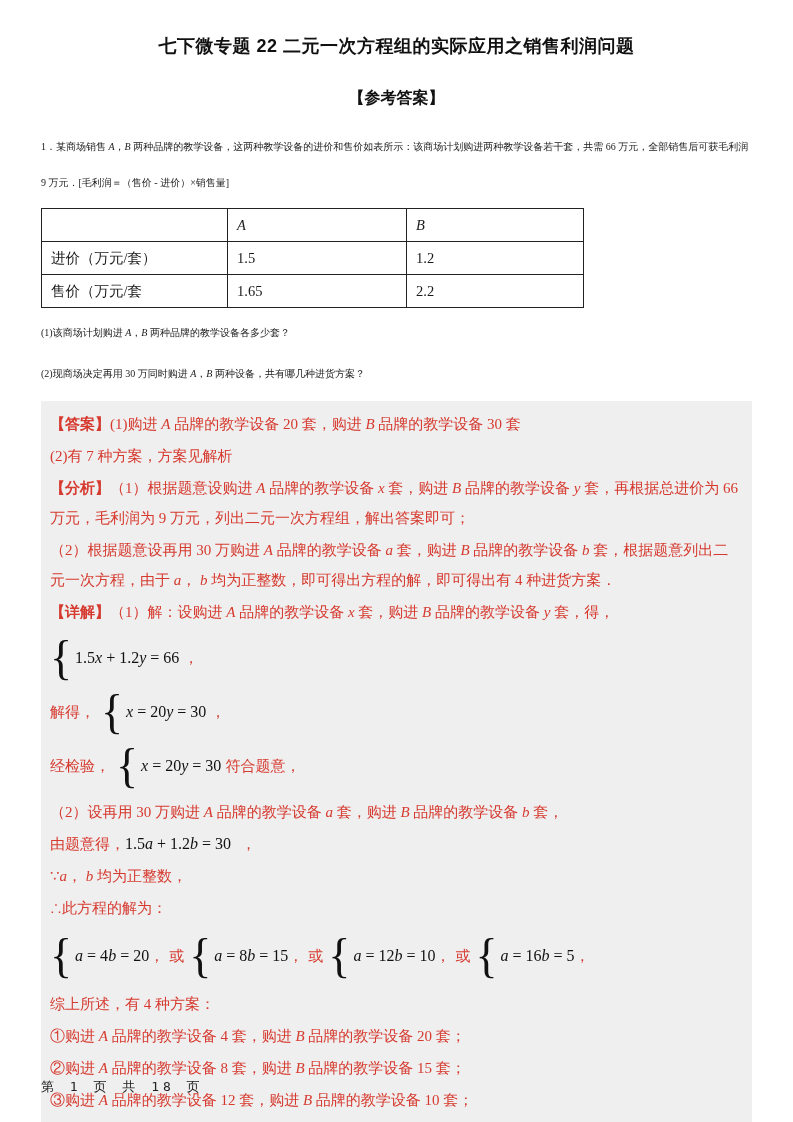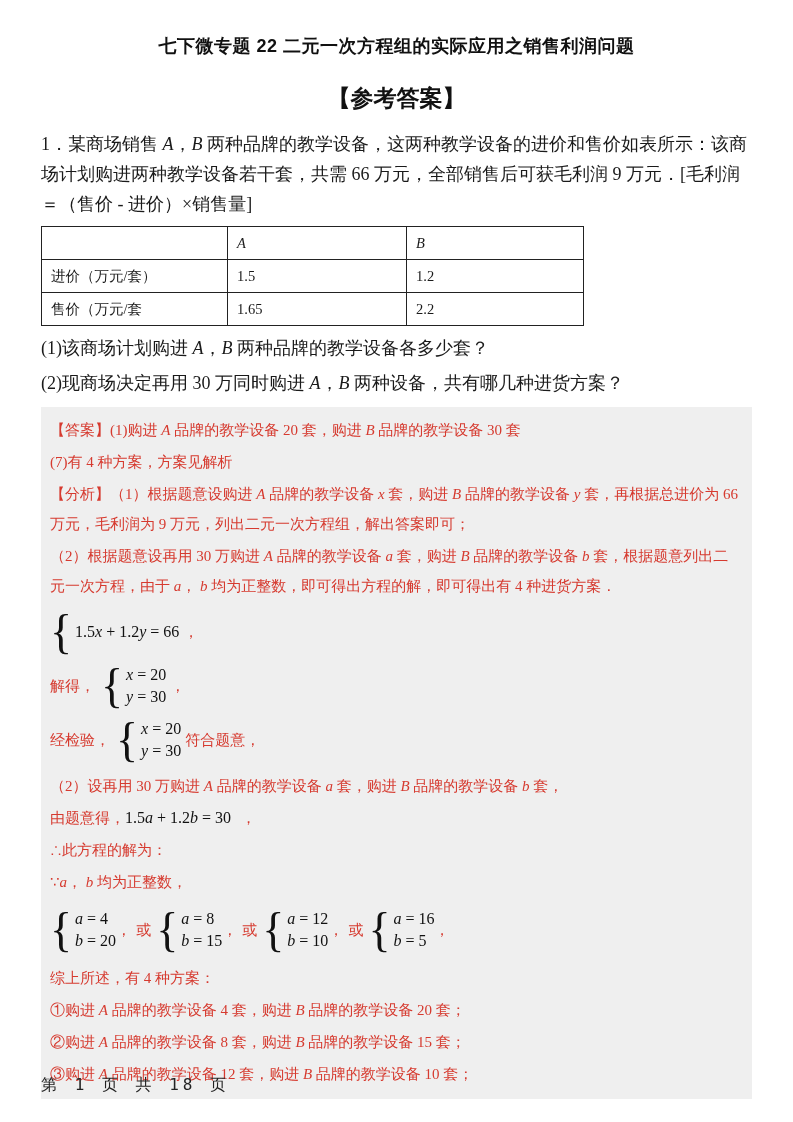--- a/index.html
+++ b/index.html
@@ -12,62 +12,62 @@
   body{
     width:793px;height:1122px;margin:0 auto;overflow:hidden;position:relative;
     font-family:"Liberation Serif","DejaVu Serif",serif;color:var(--ink);
   }
   .page{padding:30px 41px 0 41px;}
   .doc-title{
     font-size:18px;font-weight:700;text-align:center;line-height:32px;color:#111;
     font-family:"Liberation Sans","DejaVu Sans",sans-serif;letter-spacing:0.5px;
   }
   .doc-subtitle{
-    font-size:23px;font-weight:700;text-align:center;line-height:32px;color:#111;
+    font-size:16px;font-weight:700;text-align:center;line-height:32px;color:#111;
     margin-top:20px;font-family:"Liberation Sans","DejaVu Sans",sans-serif;
   }
-  p.body-line{font-size:18px;line-height:30px;color:var(--ink);}
+  p.body-line{font-size:10px;line-height:36px;color:var(--ink);}
   .intro{margin-top:15px;}
   table.price{
     border-collapse:collapse;margin-top:7px;width:542px;table-layout:fixed;
   }
   table.price td{
     border:1px solid #222;height:33px;font-size:14.5px;padding:0 0 0 9px;
     vertical-align:middle;color:var(--ink);
   }
   table.price col.c1{width:186px;}
   table.price col.c2{width:179px;}
   table.price col.c3{width:177px;}
   .q{margin-top:5px;}
   .q1{margin-top:7px;}
   .answer-block{
     background:var(--answer-bg);margin-top:9px;padding:6px 12px 8px 9px;color:var(--accent-red);
   }
   .answer-block p{font-size:15px;line-height:30px;margin:2px 0;color:var(--accent-red);}
-  .label{font-weight:400;}
+  .label{font-weight:700;}
   i{font-family:"Liberation Serif","DejaVu Serif",serif;font-style:italic;}
   .eqrow{display:flex;align-items:center;margin:8px 0;color:var(--accent-red);font-size:15px;}
   .eqsys{display:inline-flex;align-items:center;color:#111;}
   .brace{
     font-size:46px;font-weight:200;line-height:1;color:#111;margin-right:3px;
     transform:scaleY(1.05);font-family:"Liberation Serif",serif;
   }
-  .stack{display:flex;flex-direction:column;}
+  .stack{display:flex;}
   .stack.centered{align-items:center;}
   .stack .line{
     font-size:16px;line-height:22px;color:#111;
     font-family:"Liberation Serif","DejaVu Serif",serif;
   }
   .pref{margin-right:6px;}
   .suff{margin-left:4px;}
   .inline-math{color:#111;font-size:16px;font-family:"Liberation Serif",serif;margin-right:10px;}
   .solutions-row{display:flex;align-items:center;flex-wrap:nowrap;margin:10px 0;color:var(--accent-red);font-size:15px;}
   .solutions-row .sep{margin:0 5px;}
   .page-footer{
-    position:absolute;left:41px;bottom:26px;font-size:16px;color:#222;
+    position:absolute;left:41px;bottom:26px;font-size:13px;color:#222;
     letter-spacing:4px;font-family:"DejaVu Sans Mono","Liberation Mono",monospace;
   }
 </style>
 </head>
 <body>
 
 <div class="page">
 
   <h1 class="doc-title">七下微专题 22 二元一次方程组的实际应用之销售利润问题</h1>
   <h2 class="doc-subtitle">【参考答案】</h2>
@@ -98,25 +98,26 @@
     </tr>
   </tbody>
     </table>
 
   <p class="body-line q q1">(1)该商场计划购进 <i>A</i>，<i>B</i> 两种品牌的教学设备各多少套？</p>
   <p class="body-line q">(2)现商场决定再用 30 万同时购进 <i>A</i>，<i>B</i> 两种设备，共有哪几种进货方案？</p>
 
   <div class="answer-block">
 
     <p><span class="label">【答案】</span><span>(1)购进 <i>A</i> 品牌的教学设备 20 套，购进 <i>B</i> 品牌的教学设备 30 套</span></p>
-    <p>(7)有 4 种方案，方案见解析</p>
+    <p>(2)有 7 种方案，方案见解析</p>
 
     <p><span class="label">【分析】</span><span>（1）根据题意设购进 <i>A</i> 品牌的教学设备 <i>x</i> 套，购进 <i>B</i> 品牌的教学设备 <i>y</i> 套，再根据总进价为 66 万元，毛利润为 9 万元，列出二元一次方程组，解出答案即可；</span></p>
     <p>（2）根据题意设再用 30 万购进 <i>A</i> 品牌的教学设备 <i>a</i> 套，购进 <i>B</i> 品牌的教学设备 <i>b</i> 套，根据题意列出二元一次方程，由于 <i>a</i>， <i>b</i> 均为正整数，即可得出方程的解，即可得出有 4 种进货方案．</p>
 
+    <p><span class="label">【详解】</span><span>（1）解：设购进 <i>A</i> 品牌的教学设备 <i>x</i> 套，购进 <i>B</i> 品牌的教学设备 <i>y</i> 套，得，</span></p>
 
     <div class="eqrow">
       <span class="eqsys">
         <span class="brace">{</span>
         <span class="stack centered">
           <span class="line">1.5<i>x</i> + 1.2<i>y</i> = 66</span>
         </span>
       </span>
       <span class="suff">，</span>
     </div>
@@ -142,22 +143,22 @@
           <span class="line"><i>y</i> = 30</span>
         </span>
       </span>
       <span class="suff">符合题意，</span>
     </div>
 
     <p>（2）设再用 30 万购进 <i>A</i> 品牌的教学设备 <i>a</i> 套，购进 <i>B</i> 品牌的教学设备 <i>b</i> 套，</p>
 
     <p><span>由题意得，</span><span class="inline-math">1.5<i>a</i> + 1.2<i>b</i> = 30</span><span>，</span></p>
 
+    <p>∵<i>a</i>， <i>b</i> 均为正整数，</p>
     <p>∴此方程的解为：</p>
-    <p>∵<i>a</i>， <i>b</i> 均为正整数，</p>
 
     <div class="solutions-row">
       <span class="eqsys">
         <span class="brace">{</span>
         <span class="stack">
           <span class="line"><i>a</i> = 4</span>
           <span class="line"><i>b</i> = 20</span>
         </span>
       </span>
       <span>，</span>

